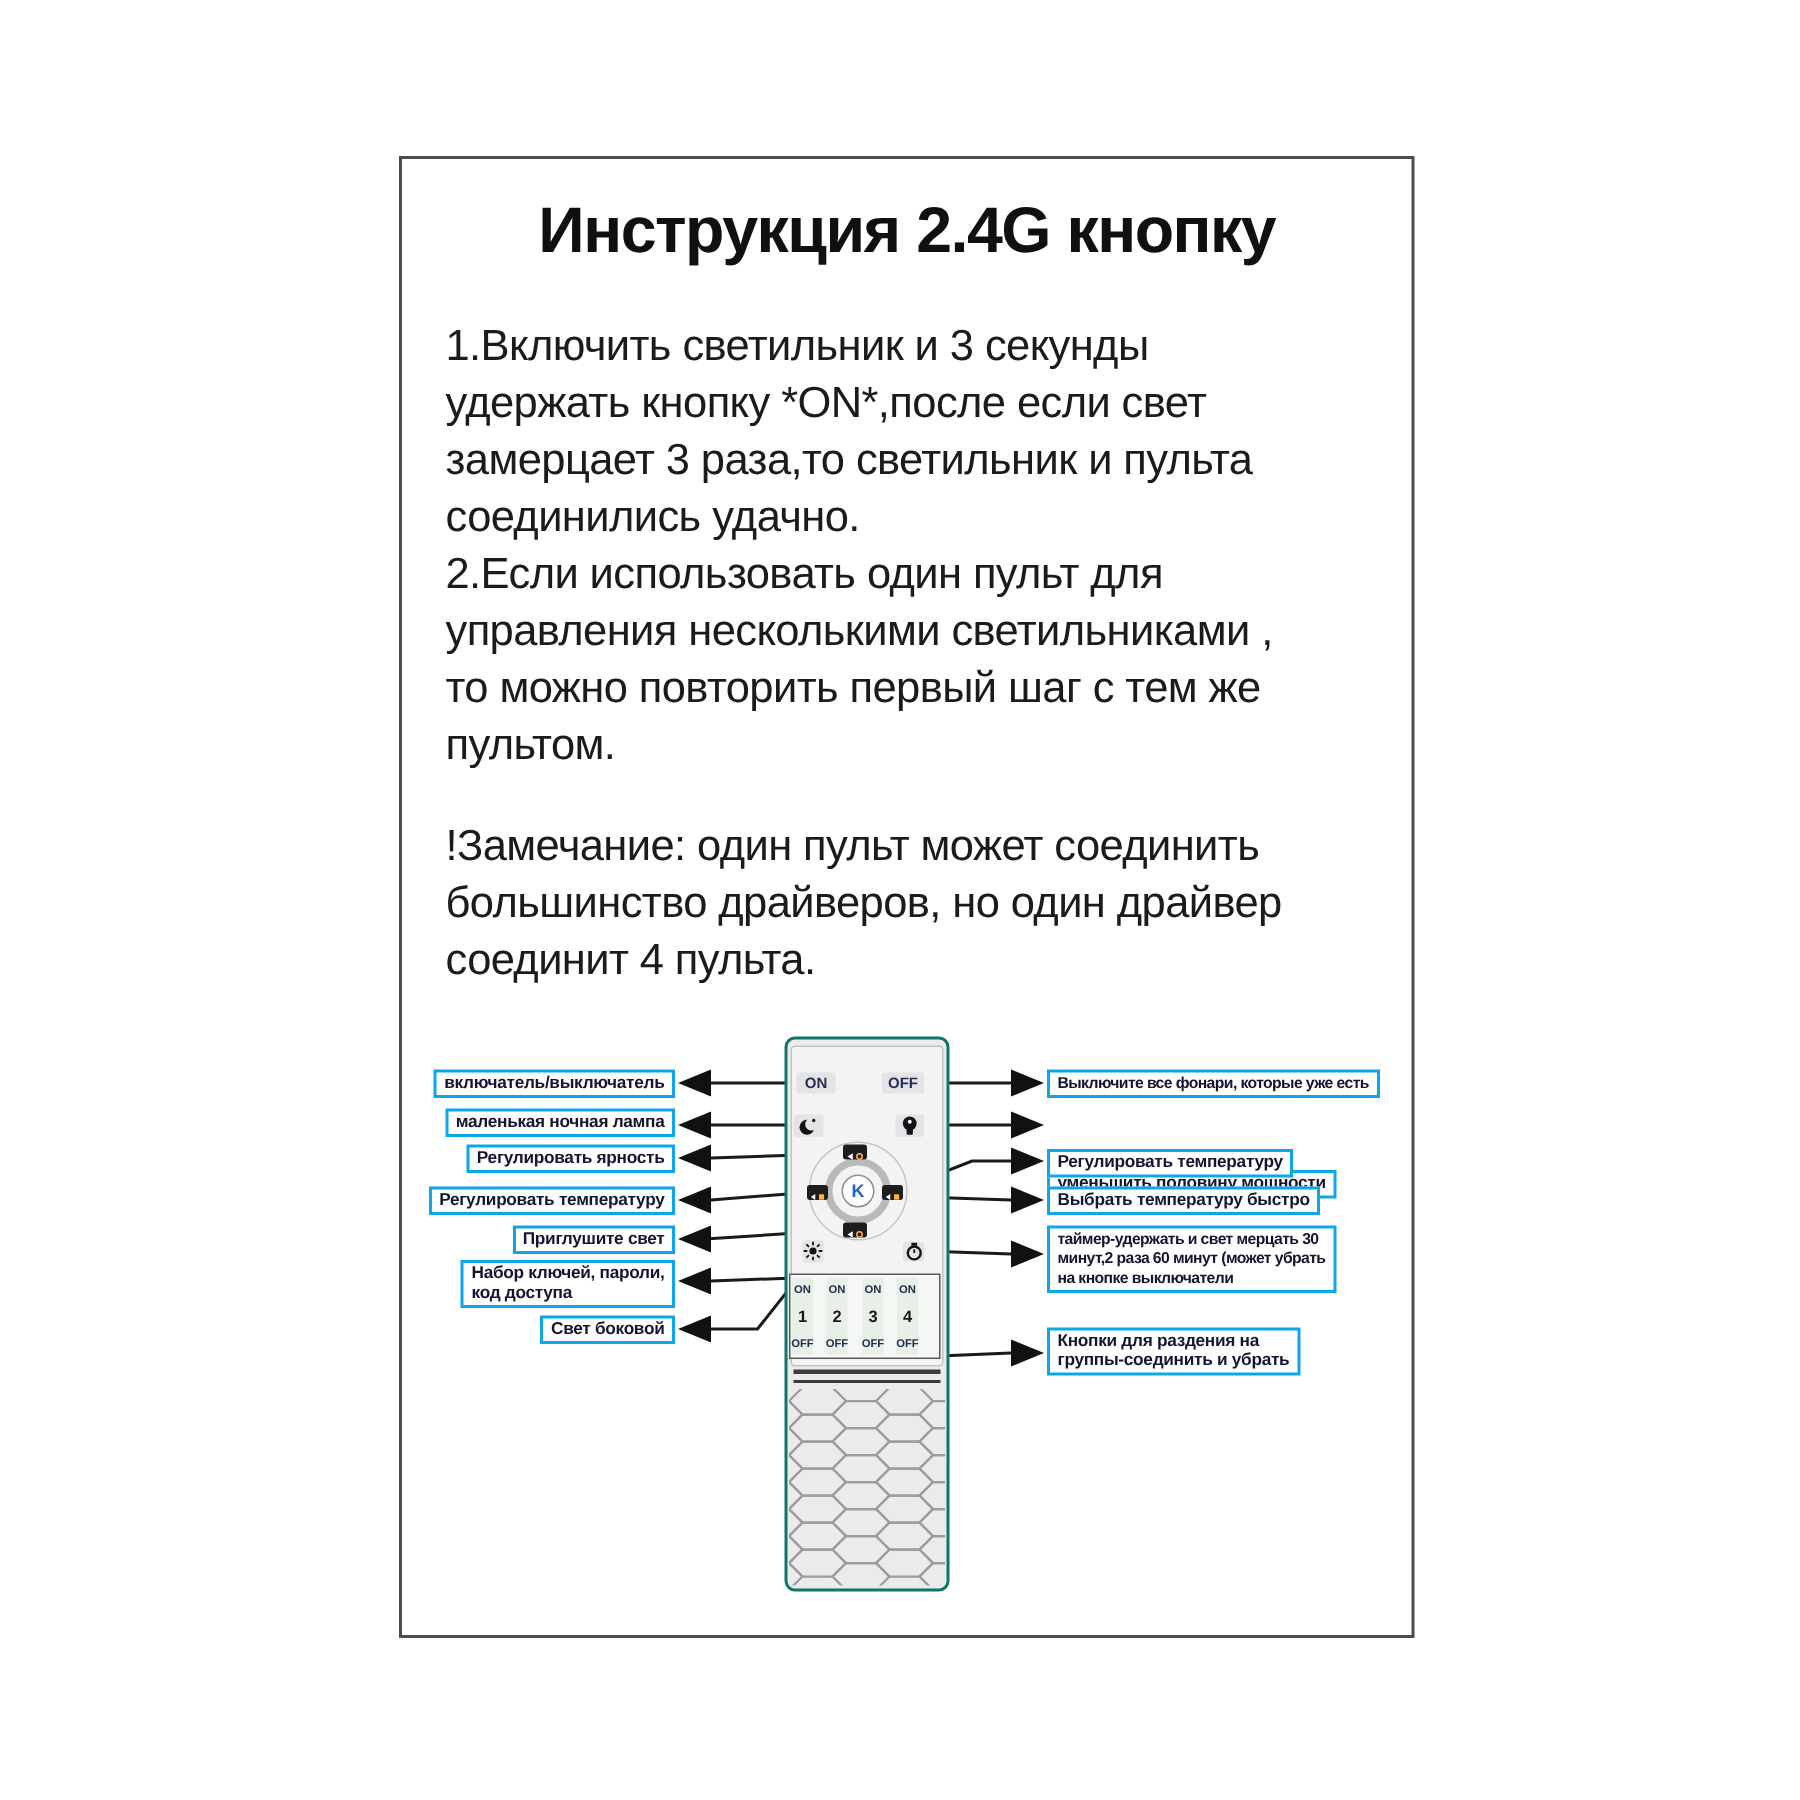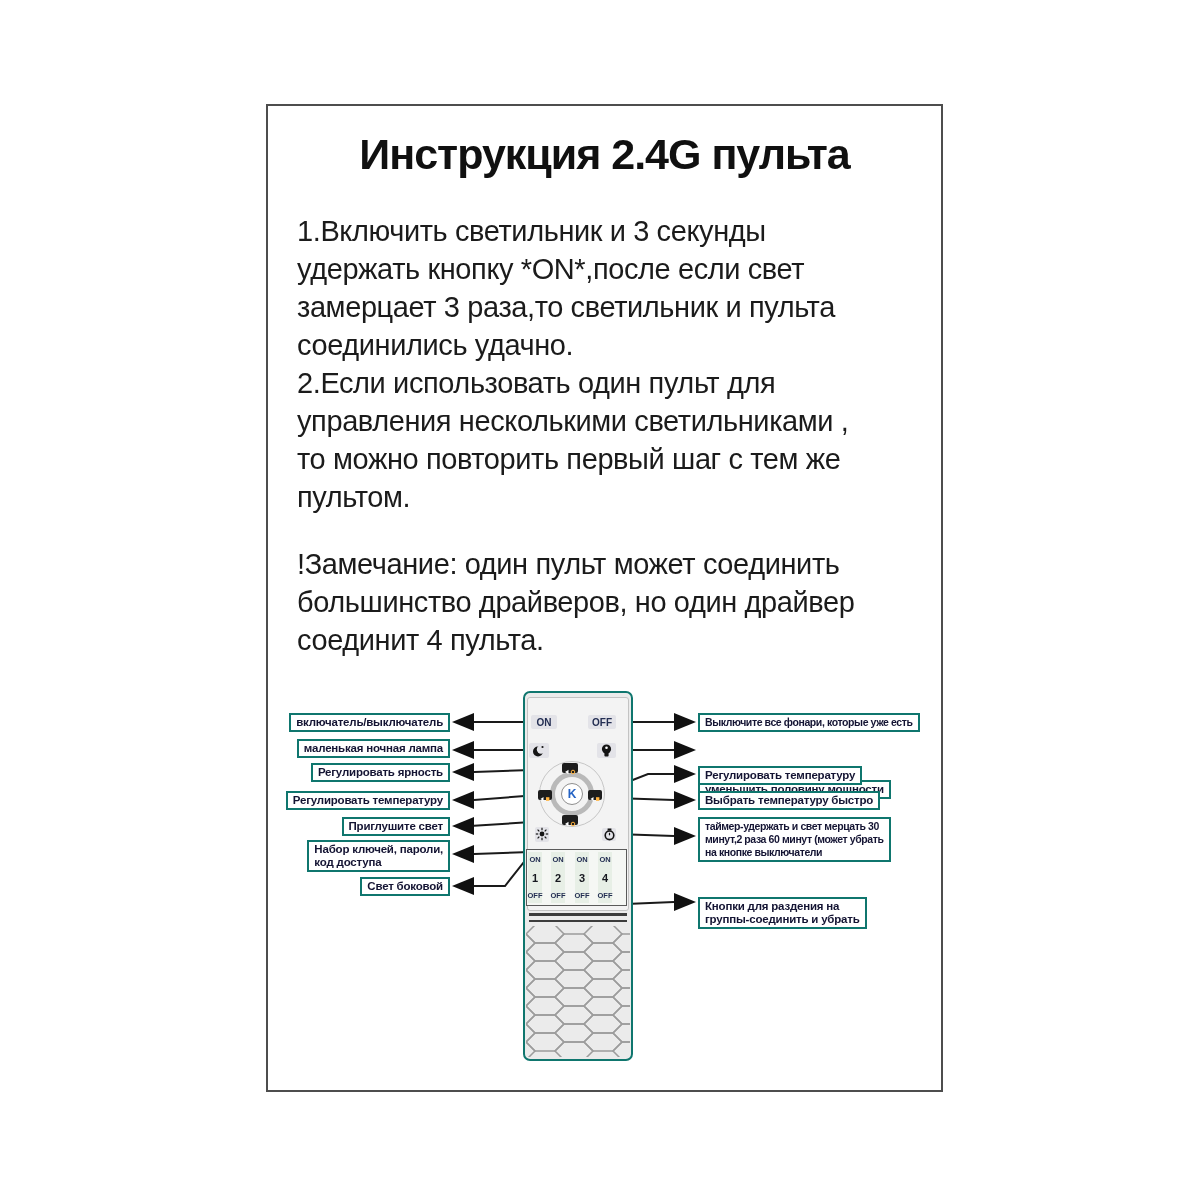--- a/index.html
+++ b/index.html
@@ -10,32 +10,32 @@
 
   #page-title { left:266px; top:130px; width:677px; text-align:center;
     font-size:43px; font-weight:bold; color:#101010; letter-spacing:-1px; }
 
   .body-text { left:297px; width:620px; font-size:29px; line-height:38px; color:#1b1b1b;
     white-space:pre-line; letter-spacing:-0.4px; }
   #instructions-text { top:212px; }
   #note-text { top:545px; }
 
   
-  .label-box { position:absolute; background:#fff; border:2px solid #0f766e;
+  .label-box { position:absolute; background:#fff; border:2px solid #0ea5e9;
     font-size:11.5px; font-weight:bold; color:#141433; padding:1px 5px;
     white-space:pre-line; line-height:13px; letter-spacing:-0.2px; }
   .lb-left { right:750px; text-align:left; white-space:pre; }
   .lb-right { left:698px; white-space:pre; }
   .lb-small { font-size:10.5px; letter-spacing:-0.4px; }
 
   #lb-l1 { top:713px; } #lb-l2 { top:739px; } #lb-l3 { top:763px; }
   #lb-l4 { top:791px; } #lb-l5 { top:817px;text-align:center; } #lb-l6 { top:840px; }
   #lb-l7 { top:877px; }
   #lb-r1 { top:713px; } #lb-r2 { top:780px; } #lb-r3 { top:766px; }
-  #lb-r4 { top:791px; } #lb-r5 { top:817px; } #lb-r6 { top:885px;margin-top:12px; }
+  #lb-r4 { top:791px; } #lb-r5 { top:817px; } #lb-r6 { top:885px; }
 
   
   #remote { left:523px; top:691px; width:110px; height:370px;
     background:#ebebeb; border:2px solid #0f766e; border-radius:7px; }
   #remote-panel { position:absolute; left:2px; top:4px; width:102px; height:214px;
     background:#f3f3f3; border:1px solid #c3c3c3; border-radius:3px; }
   .key { position:absolute; background:#e3e3e8; border-radius:2px;
     display:flex; align-items:center; justify-content:center;
     font-size:10px; font-weight:bold; color:#232e52; }
   #btn-on  { left:6px;  top:22px; width:26px; height:14px; }
@@ -73,21 +73,21 @@
 
   #honeycomb { position:absolute; left:1px; top:233px; }
 
   #diagram-arrows { left:0; top:0; pointer-events:none; }
 </style>
 </head>
 <body>
 
 <div class="abs" id="page-border"></div>
 
-<div class="abs" id="page-title">Инструкция 2.4G пульта</div>
+<div class="abs" id="page-title">Инструкция 2.4G кнопку</div>
 <div class="abs body-text" id="instructions-text">1.Включить светильник и 3 секунды
 удержать кнопку *ON*,после если свет
 замерцает 3 раза,то светильник и пульта
 соединились удачно.
 2.Если использовать один пульт для
 управления несколькими светильниками ,
 то можно повторить первый шаг с тем же
 пультом.</div>
 <div class="abs body-text" id="note-text">!Замечание: один пульт может соединить
 большинство драйверов, но один драйвер

